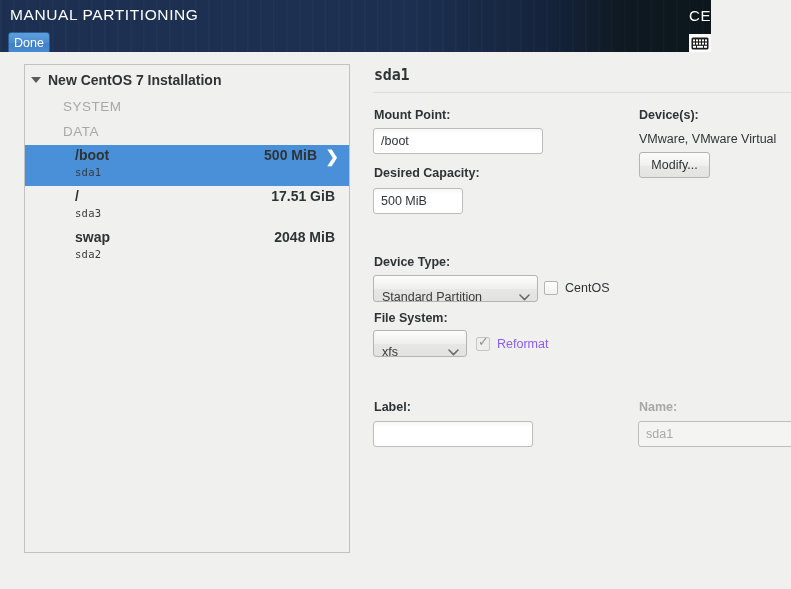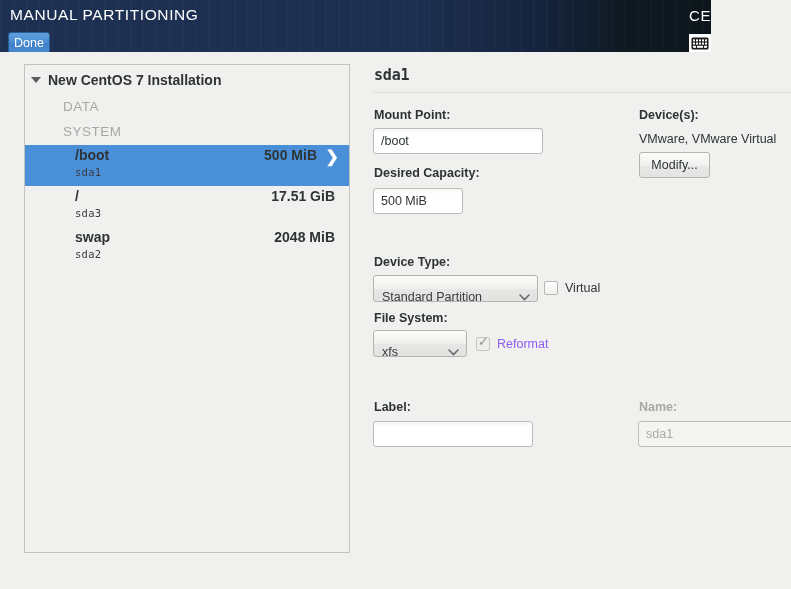--- a/index.html
+++ b/index.html
@@ -314,23 +314,23 @@
 
 <div class="content">
 
   <div class="part-panel">
 
     <div class="tree-header">
       <span class="tri"></span>
       <span class="tree-header-label">New CentOS 7 Installation</span>
     </div>
 
+    <div class="group-label">SYSTEM</div>
+
     <div class="group-label">DATA</div>
-
-    <div class="group-label">SYSTEM</div>
 
     <div class="part-row selected">
       <span class="part-name">/boot</span>
       <span class="part-dev">sda1</span>
       <span class="part-size">500 MiB</span>
       <span class="part-chevron">❯</span>
     </div>
 
     <div class="part-row">
       <span class="part-name">/</span>
@@ -362,21 +362,21 @@
       <span class="cb-text">Standard Partition</span>
       <span class="cb-arrow">
         <svg width="11" height="7" viewBox="0 0 11 7">
             <path d="M1 1 L5.5 5.5 L10 1" stroke="#6b6b6b" stroke-width="1.6" fill="none" stroke-linecap="round"></path>
           </svg>
       </span>
     </div>
 
     <div class="chkwrap" style="left:184px; top:229px;">
       <span class="chkbox"></span>
-      <span class="chklabel">Virtual</span>
+      <span class="chklabel">CentOS</span>
     </div>
 
     <div class="fld-label" style="left:14px; top:259px;">File System:</div>
     <div class="combo" style="left:13px; top:278px; width:94px;">
       <span class="cb-text">xfs</span>
       <span class="cb-arrow">
         <svg width="11" height="7" viewBox="0 0 11 7">
             <path d="M1 1 L5.5 5.5 L10 1" stroke="#6b6b6b" stroke-width="1.6" fill="none" stroke-linecap="round"></path>
           </svg>
       </span>

